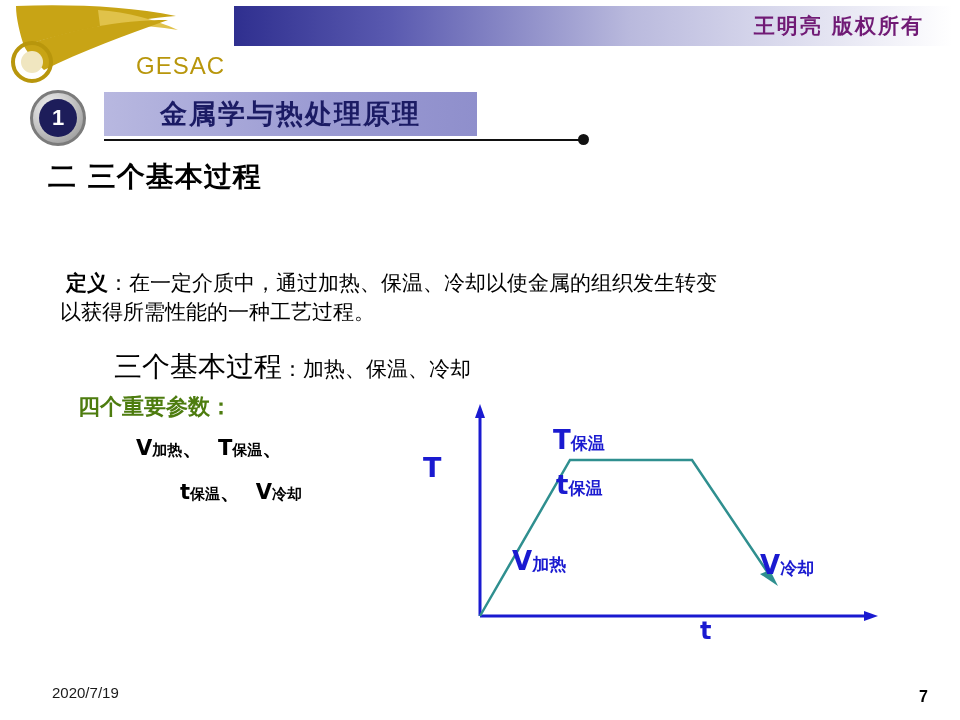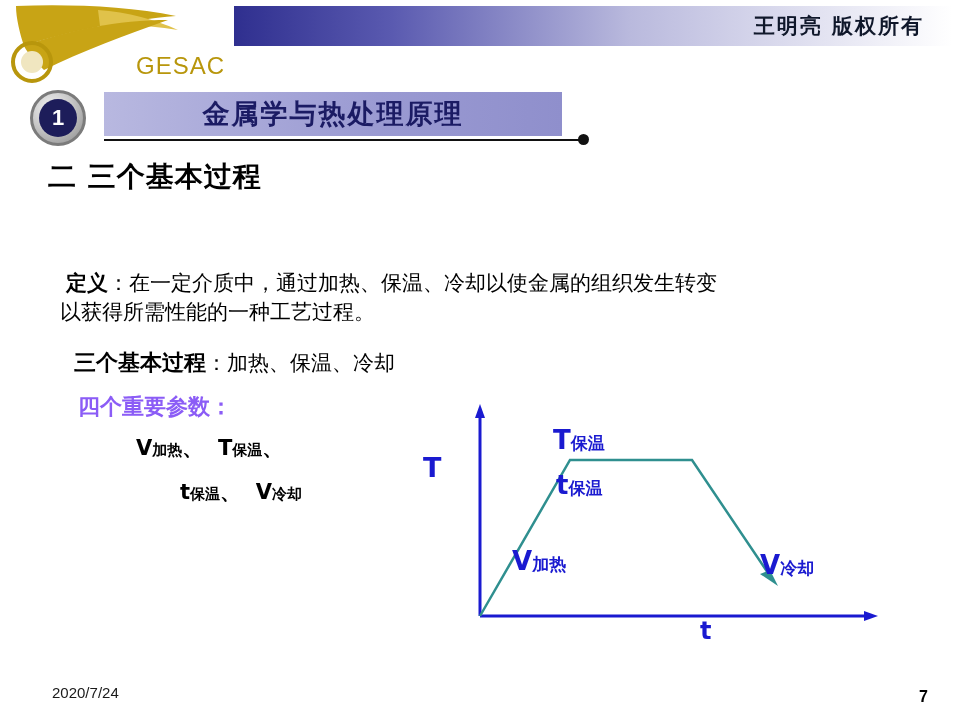--- a/index.html
+++ b/index.html
@@ -45,21 +45,21 @@
     width: 718px;
     height: 40px;
     background: linear-gradient(to right, #2f2f8f 0%, #5a5ab0 22%, #b9b9dd 55%, #ffffff 100%);
   }
   .copyright {
     position: absolute;
     right: 36px;
     top: 12px;
     font-size: 21px;
     font-weight: bold;
-    color: #0f172a;
+    color: #701a75;
     font-family: "DejaVu Serif", serif;
     letter-spacing: 2px;
   }
 
   
   .circle-num {
     position: absolute;
     left: 30px;
     top: 90px;
     width: 56px;
@@ -82,21 +82,21 @@
     font-weight: bold;
     display: flex;
     align-items: center;
     justify-content: center;
     font-family: "Liberation Sans", sans-serif;
   }
   .title-band {
     position: absolute;
     left: 104px;
     top: 92px;
-    width: 458px;
+    width: 373px;
     height: 44px;
     background: linear-gradient(to right, #b8b8e0 0%, #9a9ad2 60%, #8f8fcc 100%);
     display: flex;
     align-items: center;
     justify-content: center;
   }
   .title-band span {
     font-size: 27px;
     font-weight: bold;
     color: #1b1b64;
@@ -163,30 +163,31 @@
   }
   .proc-line {
     position: absolute;
     left: 74px;
     top: 348px;
     font-size: 21px;
     color: #000000;
     font-family: "DejaVu Sans", sans-serif;
   }
   .proc-line b {
-    font-weight: bold;
-    font-size: 22px;
+    font-weight: normal;
+    font-size: 28px;
+    margin-left: 40px;
   }
   .param-head {
     position: absolute;
     left: 78px;
     top: 392px;
     font-size: 22px;
     font-weight: bold;
-    color: #8b5cf6;
+    color: #4d7c0f;
     font-family: "DejaVu Sans", sans-serif;
   }
   .param-l1 {
     position: absolute;
     left: 136px;
     top: 434px;
     font-size: 21px;
     font-weight: bold;
     color: #000000;
     font-family: "DejaVu Sans", sans-serif;
@@ -343,16 +344,16 @@
   </div>
 
   <div class="lbl lbl-T">T</div>
   <div class="lbl lbl-t">t</div>
 
   <div class="lbl lbl-Tb">T<span class="sm">保温</span></div>
   <div class="lbl lbl-tb">t<span class="sm">保温</span></div>
   <div class="lbl lbl-Vh">V<span class="sm">加热</span></div>
   <div class="lbl lbl-Vc">V<span class="sm">冷却</span></div>
 
-  <div class="date">2020/7/24</div>
+  <div class="date">2020/7/19</div>
   <div class="page-num">7</div>
 
 </div>
 
 </body></html>

